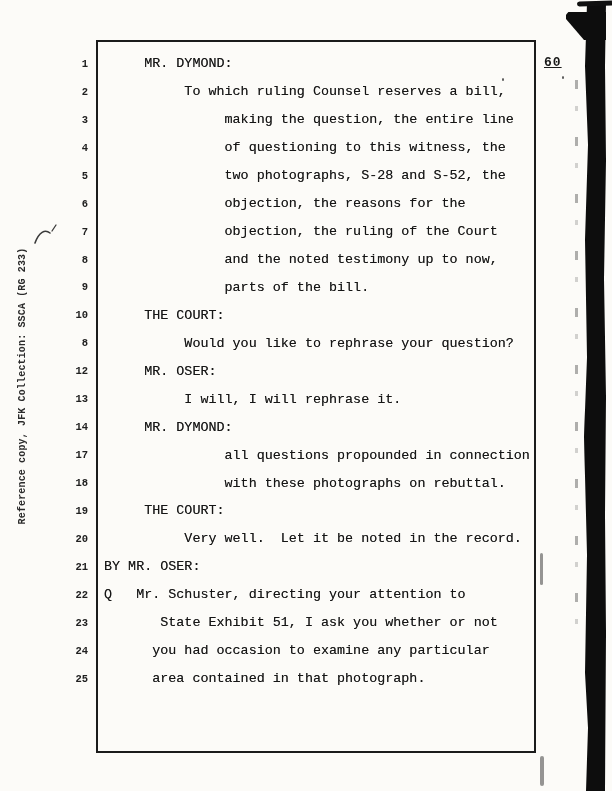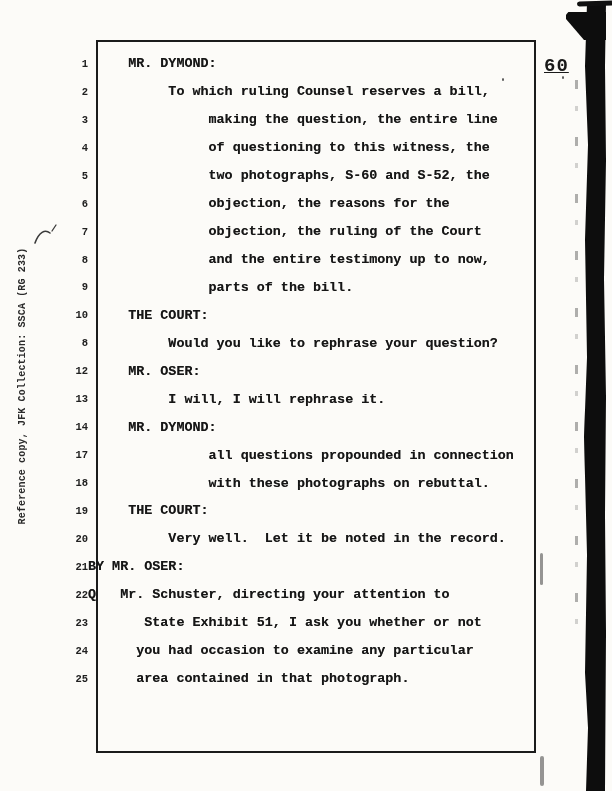--- a/index.html
+++ b/index.html
@@ -18,29 +18,29 @@
   }
 
   
   .rows{position:absolute;left:56px;top:50px;width:478px;}
   .row{height:27.95px;display:flex;align-items:center;}
   .num{
     flex:none;width:32px;text-align:right;
     font-size:10.5px;font-weight:700;color:#202020;
   }
   .txt{
-    flex:none;white-space:pre;
-    font-size:13.4px;font-weight:700;color:#161616;
+    flex:none;margin-left:16px;white-space:pre;
+    font-size:13.4px;font-weight:400;color:#161616;
     text-shadow:0 0 .3px rgba(0,0,0,.55);
   }
 
   
   .pagenum{
     position:absolute;left:544px;top:55px;
-    font-size:19px;font-weight:700;color:#191919;letter-spacing:1px;text-decoration:underline;
+    font-size:13px;font-weight:700;color:#191919;letter-spacing:1px;text-decoration:underline;
   }
   .dot{position:absolute;width:2px;height:3px;background:#555;border-radius:50%;}
   .dot.a{left:562px;top:76px;}
   .dot.b{left:502px;top:78px;}
 
   
   .stamp{
     position:absolute;left:22px;top:386px;
     transform:translate(-50%,-50%) rotate(-90deg);
     white-space:nowrap;
@@ -104,33 +104,33 @@
     <div class="row">
         <span class="num">3</span>
         <span class="txt">               making the question, the entire line</span>
       </div>
     <div class="row">
         <span class="num">4</span>
         <span class="txt">               of questioning to this witness, the</span>
       </div>
     <div class="row">
         <span class="num">5</span>
-        <span class="txt">               two photographs, S-60 and S-52, the</span>
+        <span class="txt">               two photographs, S-28 and S-52, the</span>
       </div>
     <div class="row">
         <span class="num">6</span>
         <span class="txt">               objection, the reasons for the</span>
       </div>
     <div class="row">
         <span class="num">7</span>
         <span class="txt">               objection, the ruling of the Court</span>
       </div>
     <div class="row">
         <span class="num">8</span>
-        <span class="txt">               and the entire testimony up to now,</span>
+        <span class="txt">               and the noted testimony up to now,</span>
       </div>
     <div class="row">
         <span class="num">9</span>
         <span class="txt">               parts of the bill.</span>
       </div>
     <div class="row">
         <span class="num">10</span>
         <span class="txt">     THE COURT:</span>
       </div>
     <div class="row">

